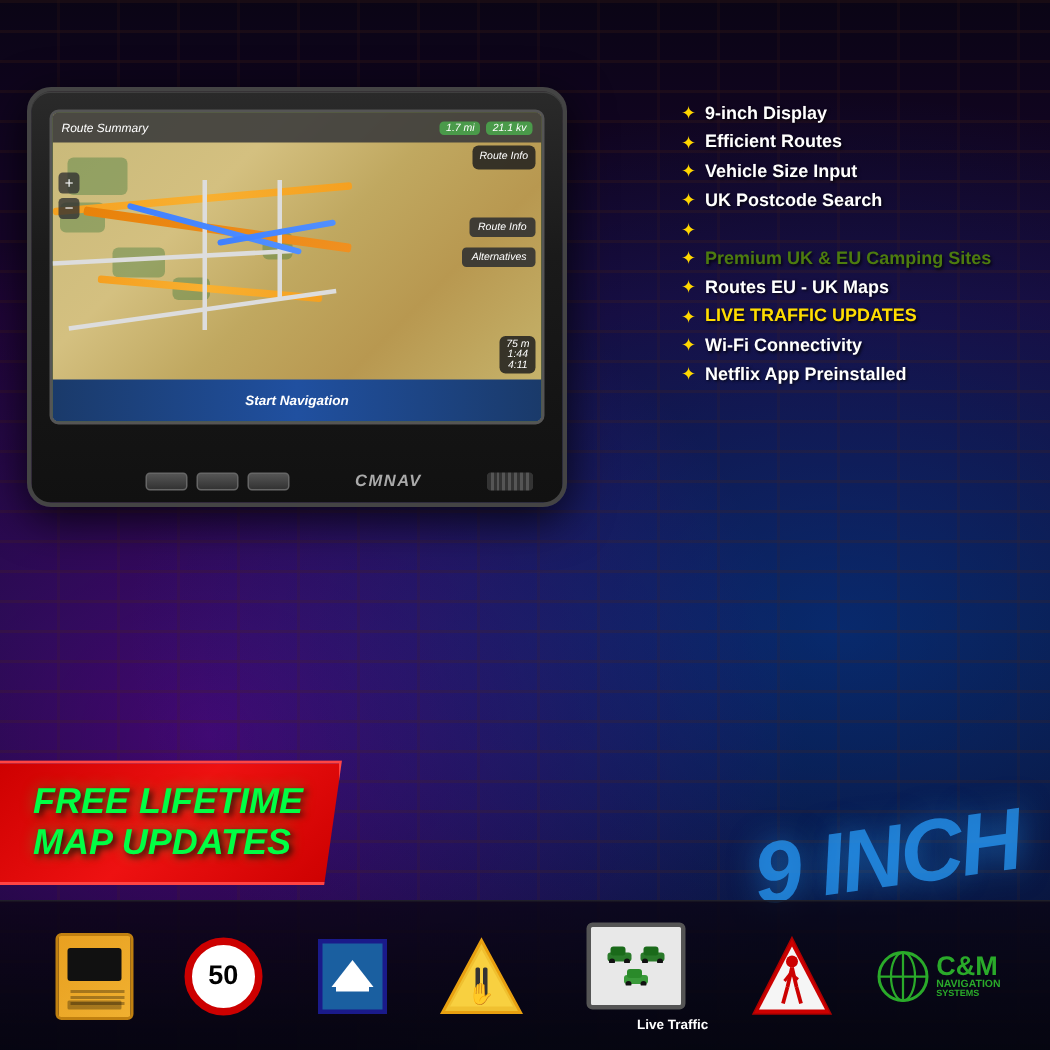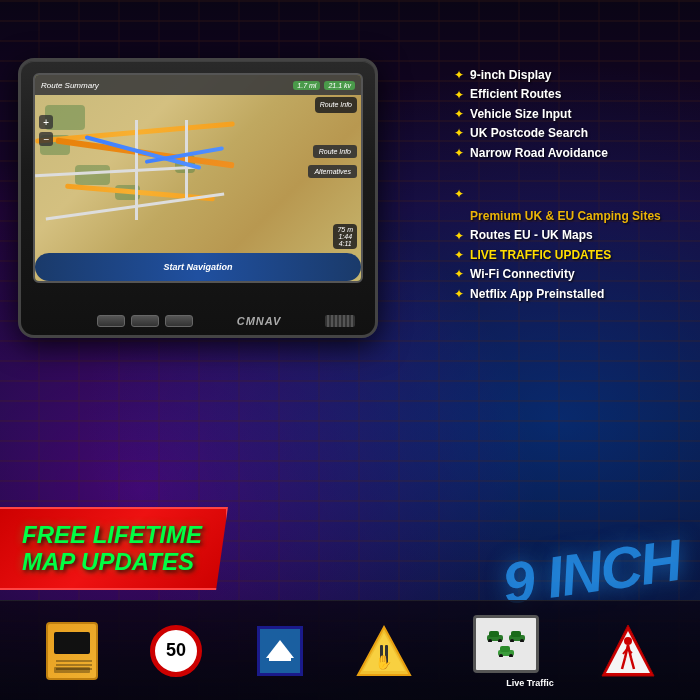--- a/index.html
+++ b/index.html
@@ -208,21 +208,20 @@
       position: absolute;
       bottom: 0;
       left: 0;
       right: 0;
       height: 28px;
       background: linear-gradient(90deg, #1a3a6a, #2050a0, #1a3a6a);
       display: flex;
       align-items: center;
       justify-content: center;
       z-index: 10;
-      border-radius: 14px;
     }
     .map-bottom-bar span {
       color: #fff;
       font-size: 9px;
       font-weight: bold;
     }
 
     .map-speed-box {
       position: absolute;
       bottom: 32px;
@@ -312,22 +311,21 @@
       flex-shrink: 0;
     }
     .feature-text {
       color: #fff;
       font-size: 12px;
       font-weight: bold;
       text-shadow: 1px 1px 2px rgba(0,0,0,0.8);
       line-height: 1.2;
     }
     .feature-text.highlight {
-      color: #eab308;
-      margin-top: 44px;
+      color: #4d7c0f;
     }
     .feature-text.live {
       color: #ffdd00;
       text-transform: uppercase;
     }
 
     
     .lifetime-banner {
       position: absolute;
       bottom: 110px;
@@ -524,21 +522,20 @@
     <div class="feature-item">
       <span class="feature-star">✦</span>
       <span class="feature-text">Vehicle Size Input</span>
     </div>
     <div class="feature-item">
       <span class="feature-star">✦</span>
       <span class="feature-text">UK Postcode Search</span>
     </div>
     <div class="feature-item">
       <span class="feature-star">✦</span>
-      <span class="feature-text">Narrow Road Avoidance</span>
     </div>
     <div class="feature-item">
       <span class="feature-star">✦</span>
       <span class="feature-text highlight">Premium UK &amp; EU Camping Sites</span>
     </div>
     <div class="feature-item">
       <span class="feature-star">✦</span>
       <span class="feature-text">Routes EU - UK Maps</span>
     </div>
     <div class="feature-item">
@@ -650,16 +647,32 @@
           <line x1="28" y1="22" x2="25" y2="35" stroke="#cc0000" stroke-width="2.5"></line>
           <line x1="28" y1="22" x2="31" y2="35" stroke="#cc0000" stroke-width="2.5"></line>
           <line x1="25" y1="35" x2="22" y2="46" stroke="#cc0000" stroke-width="2.5"></line>
           <line x1="31" y1="35" x2="34" y2="46" stroke="#cc0000" stroke-width="2.5"></line>
           <line x1="27" y1="26" x2="23" y2="31" stroke="#cc0000" stroke-width="2"></line>
           <line x1="27" y1="26" x2="32" y2="30" stroke="#cc0000" stroke-width="2"></line>
         </svg>
       </div>
     </div>
 
+    <div class="icon-item">
+      <div style="display:flex;align-items:center;gap:4px;">
+
+        <svg width="36" height="36" viewBox="0 0 36 36">
+          <circle cx="18" cy="18" r="16" fill="none" stroke="#2aaa2a" stroke-width="2"></circle>
+          <line x1="2" y1="18" x2="34" y2="18" stroke="#2aaa2a" stroke-width="1.5"></line>
+          <line x1="18" y1="2" x2="18" y2="34" stroke="#2aaa2a" stroke-width="1.5"></line>
+          <ellipse cx="18" cy="18" rx="8" ry="16" fill="none" stroke="#2aaa2a" stroke-width="1.5"></ellipse>
+        </svg>
+        <div>
+          <div style="color:#2aaa2a;font-size:18px;font-weight:900;line-height:1;">C&amp;M</div>
+          <div style="color:#2aaa2a;font-size:7px;font-weight:bold;line-height:1;">NAVIGATION</div>
+          <div style="color:#2aaa2a;font-size:6px;font-weight:bold;line-height:1;">SYSTEMS</div>
+        </div>
+      </div>
+    </div>
 
   </div>
 
 </div>
 
 </body></html>

